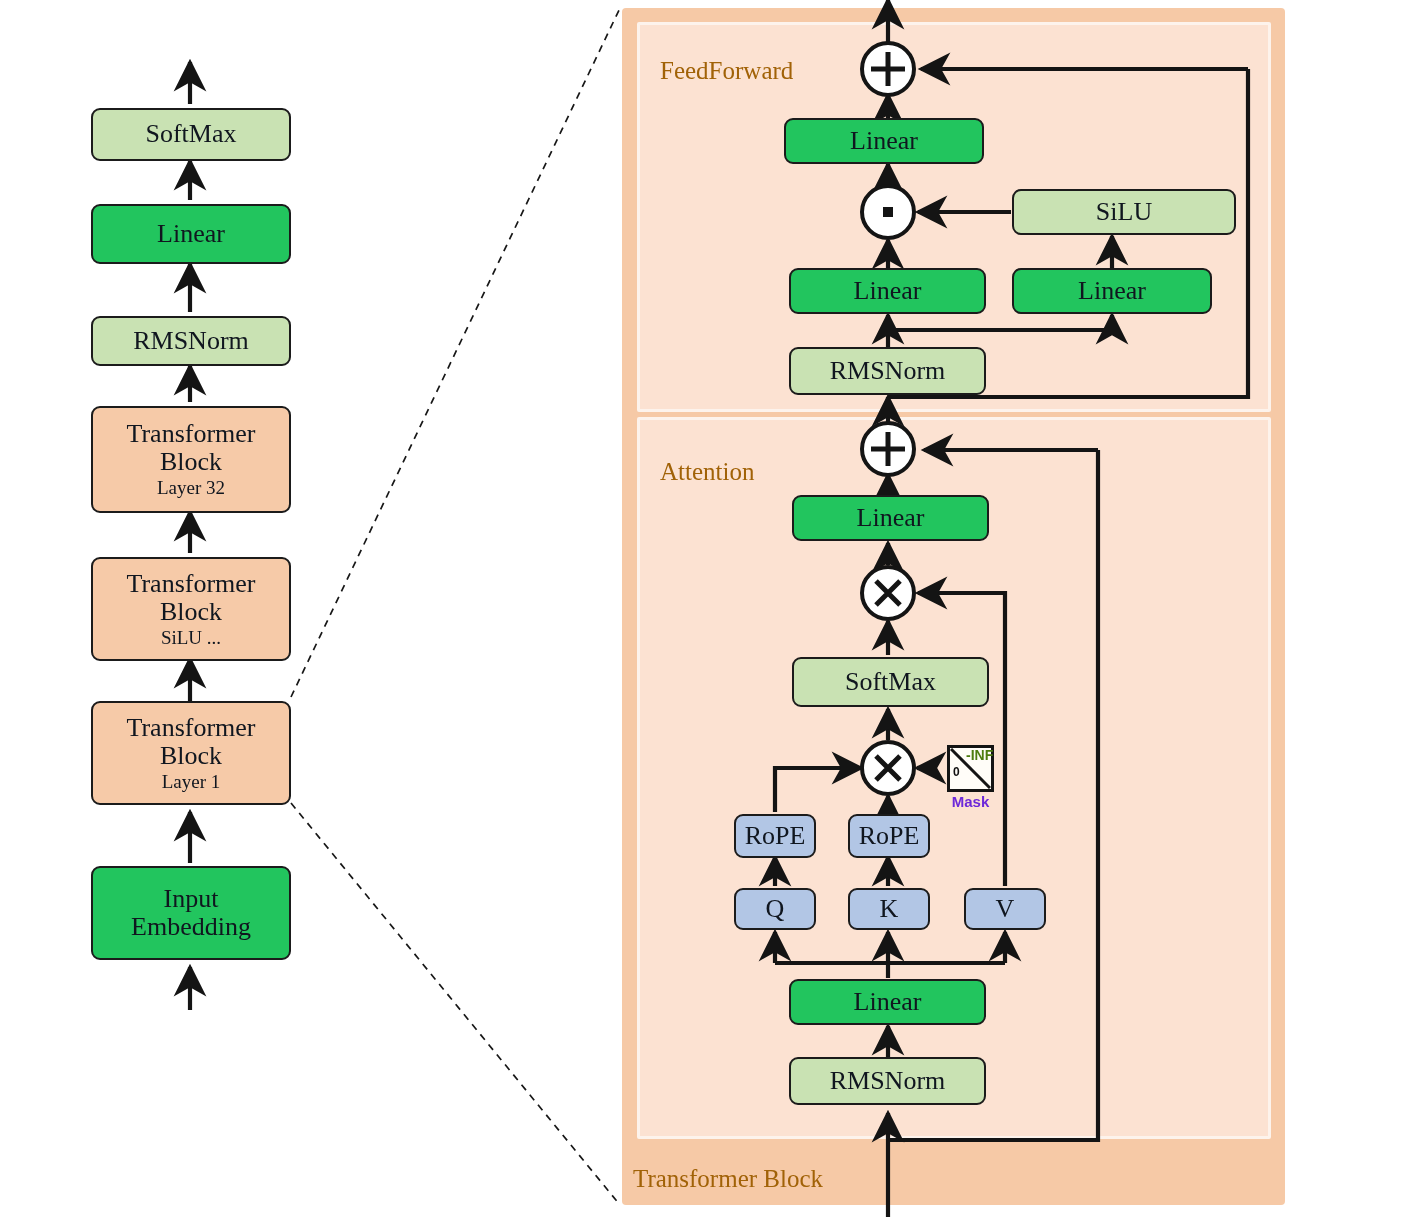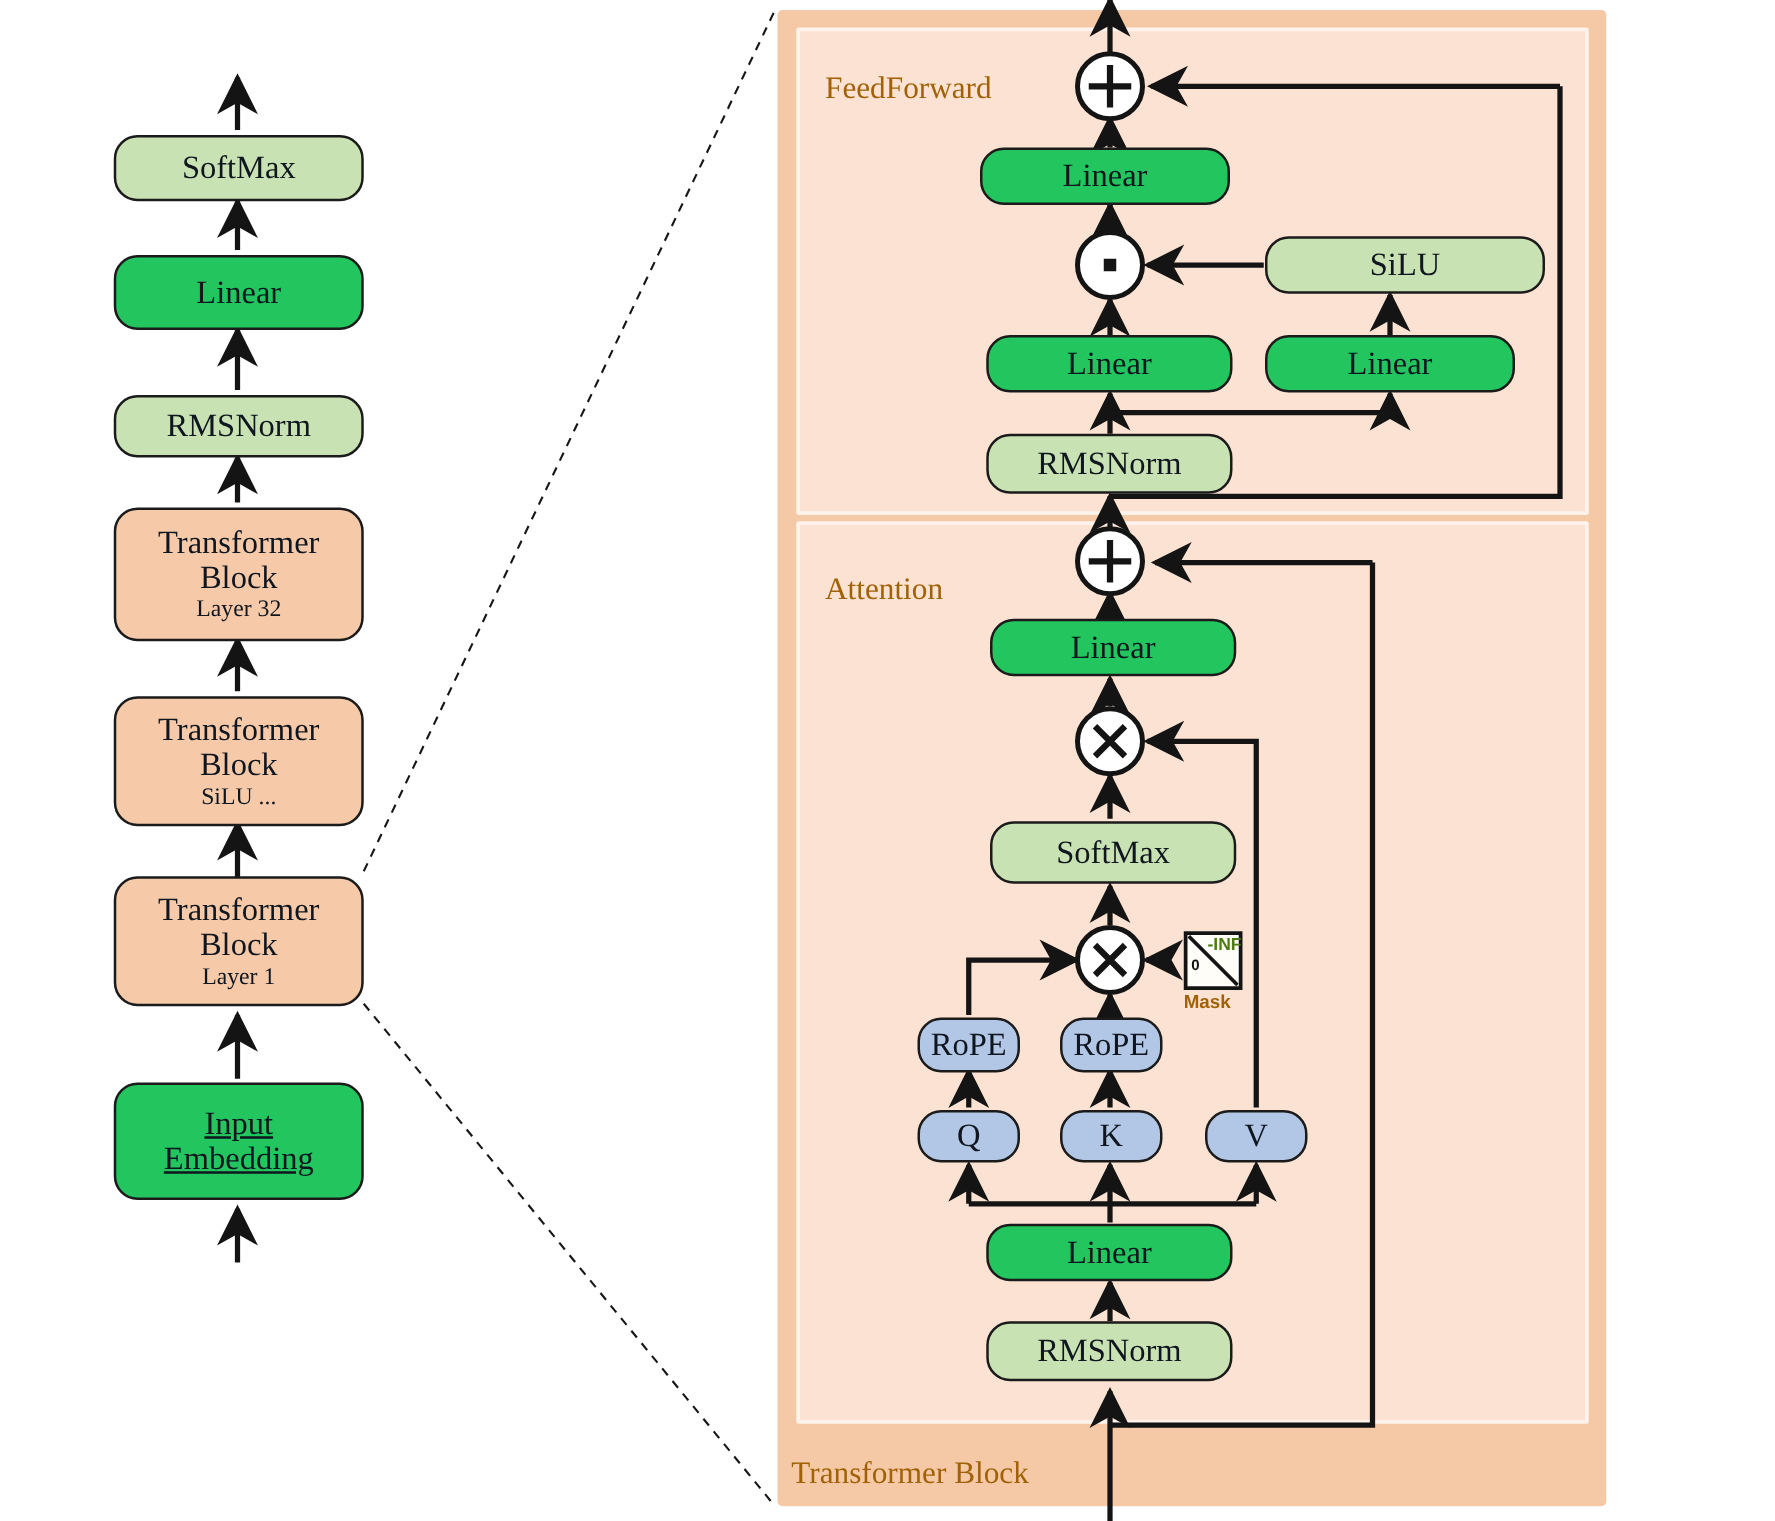--- a/index.html
+++ b/index.html
@@ -1,35 +1,35 @@
 <!DOCTYPE html>
 <html><head>
 <meta charset="utf-8">
 <style>
   html,body{margin:0;padding:0;background:#ffffff;}
   body{font-family:"Liberation Serif", serif;}
   #root{position:relative;width:1420px;height:1217px;background:#fff;overflow:hidden;}
   svg.layer{position:absolute;left:0;top:0;width:1420px;height:1217px;pointer-events:none;}
 
-  .node{position:absolute;box-sizing:border-box;border:2.6px solid #1b1b1b;border-radius:19px;
+  .node{position:absolute;box-sizing:border-box;border:2.6px solid #1b1b1b;border-radius:9px;
         display:flex;flex-direction:column;align-items:center;justify-content:center;
         text-align:center;color:#10161f;line-height:1.08;}
   .node .ttl{font-size:26px;}
   .node .sub{font-size:19px;margin-top:2px;}
   .green{background:#c9e2b3;}
   .blue{background:#22c55e;}
   .qkv{background:#b2c6e5;}
   .orange{background:#f6caa8;}
 
   .panel-outer{position:absolute;background:#f6c9a6;border-radius:4px;}
   .panel-inner{position:absolute;background:#fce2d2;border:3px solid #fdf3ec;border-radius:2px;box-sizing:border-box;}
   .panel-label{position:absolute;font-size:25px;color:#a16207;}
 
   .mask-box{position:absolute;box-sizing:border-box;border:3px solid #141414;background:#fffdf8;}
-  .mask-cap{position:absolute;font-size:15px;color:#a16207;font-family:"Liberation Sans",sans-serif;font-weight:600;}
+  .mask-cap{position:absolute;font-size:15px;color:#6d28d9;text-align:center;font-family:"Liberation Sans",sans-serif;font-weight:600;}
   .mask-inf{position:absolute;font-size:14px;color:#4d7c0f;font-family:"Liberation Sans",sans-serif;font-weight:700;}
   .mask-zero{position:absolute;font-size:12px;color:#111;font-family:"Liberation Sans",sans-serif;font-weight:700;}
 </style>
 </head>
 <body>
 
 <div id="root">
 
   <div class="panel-outer" style="left:622px;top:8px;width:663px;height:1197px;"></div>
 
@@ -158,21 +158,21 @@
     <span class="ttl" style="width:150px;">Transformer Block</span>
     <span class="sub">SiLU ...</span>
   </div>
 
   <div class="node orange" style="left:91px;top:701px;width:200px;height:104px;">
     <span class="ttl" style="width:150px;">Transformer Block</span>
     <span class="sub">Layer 1</span>
   </div>
 
   <div class="node blue" style="left:91px;top:866px;width:200px;height:94px;">
-    <span class="ttl" style="width:168px;text-decoration:underline;">Input Embedding</span>
+    <span class="ttl" style="width:168px;">Input Embedding</span>
   </div>
 
   <div class="node blue" style="left:784px;top:118px;width:200px;height:46px;">
     <span class="ttl">Linear</span>
   </div>
 
   <div class="node green" style="left:1012px;top:189px;width:224px;height:46px;">
     <span class="ttl">SiLU</span>
   </div>
 

